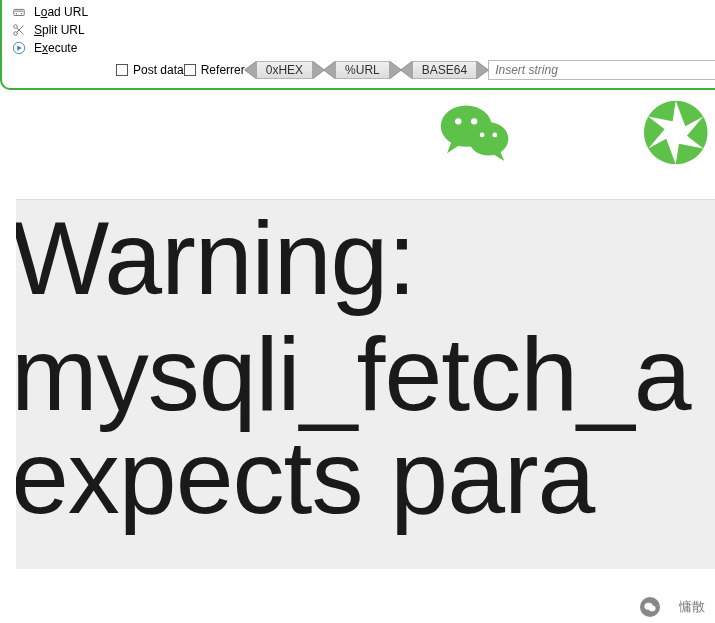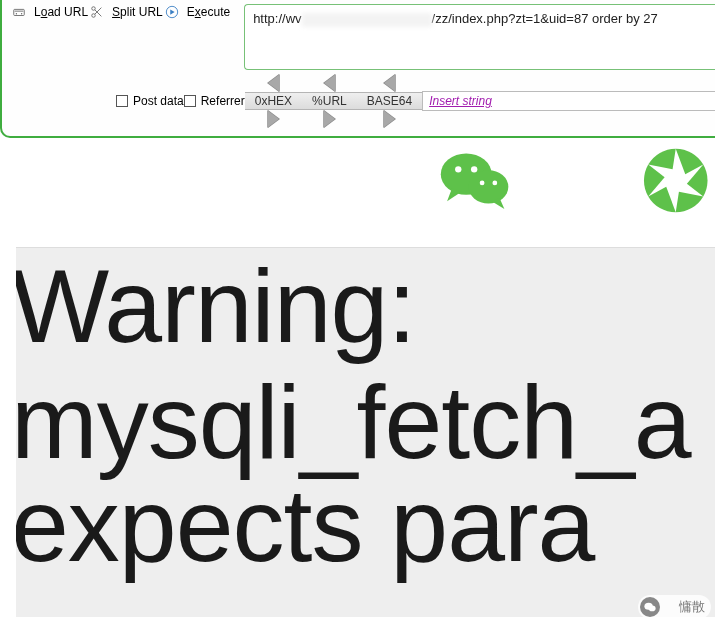--- a/index.html
+++ b/index.html
@@ -23,21 +23,21 @@
   }
 
   .top-bar {
     display: flex;
     align-items: flex-start;
     gap: 8px;
   }
 
   .side-actions {
     display: flex;
-    flex-direction: row;
+    flex-direction: column;
     gap: 2px;
     padding: 0 6px;
   }
   .side-actions .row {
     display: flex;
     align-items: center;
     gap: 8px;
     cursor: pointer;
     padding: 1px 0;
   }
@@ -85,21 +85,20 @@
   .chk .box {
     width: 12px; height: 12px;
     border: 1px solid #555;
     background: #fff;
   }
 
   .tagbtn {
     display: flex;
     align-items: center;
     cursor: pointer;
-    flex-direction: column;
   }
   .tagbtn .arrow-l, .tagbtn .arrow-r {
     width: 0; height: 0;
     border-top: 9px solid transparent;
     border-bottom: 9px solid transparent;
   }
   .tagbtn .arrow-l { border-right: 12px solid #a8a8a8; margin-right: -1px; filter: drop-shadow(-1px 0 0 #888);}
   .tagbtn .arrow-r { border-left: 12px solid #a8a8a8; margin-left: -1px; filter: drop-shadow(1px 0 0 #888);}
   .tagbtn .mid {
     background: linear-gradient(#efefef,#dcdcdc);
@@ -110,26 +109,25 @@
     font-size: 12px;
     color: #333;
   }
 
   .insert-field {
     flex: 1;
     border: 1px solid #bbb;
     border-right: none;
     height: 20px;
     padding: 2px 6px;
-    color: #a21caf;
+    color: #737373;
     font-style: italic;
     background: #fff;
     overflow: hidden;
     white-space: nowrap;
-    text-decoration: underline;
   }
 
   .page-area {
     background: #fff;
     margin-left: 16px;
   }
   .icon-row {
     display: flex;
     gap: 120px;
     padding-left: 420px;
@@ -207,23 +205,20 @@
         <span class="ico">
           <svg viewBox="0 0 16 16">
               <circle cx="8" cy="8" r="6.5" fill="none" stroke="#3a7fc4"></circle>
               <polygon points="6,5 11,8 6,11" fill="#3a7fc4"></polygon>
             </svg>
         </span>
         <span class="lbl">E<u>x</u>ecute</span>
       </div>
     </div>
 
-    <div class="url-field">
-      <span>http://wv</span><span class="redact"></span><span>/zz/index.php?zt=1&amp;uid=87 order by 27</span>
-    </div>
   </div>
 
   <div class="options-row">
     <label class="chk">
       <span class="box"></span>
       <span>Post data</span>
     </label>
     <label class="chk">
       <span class="box"></span>
       <span>Referrer</span>

